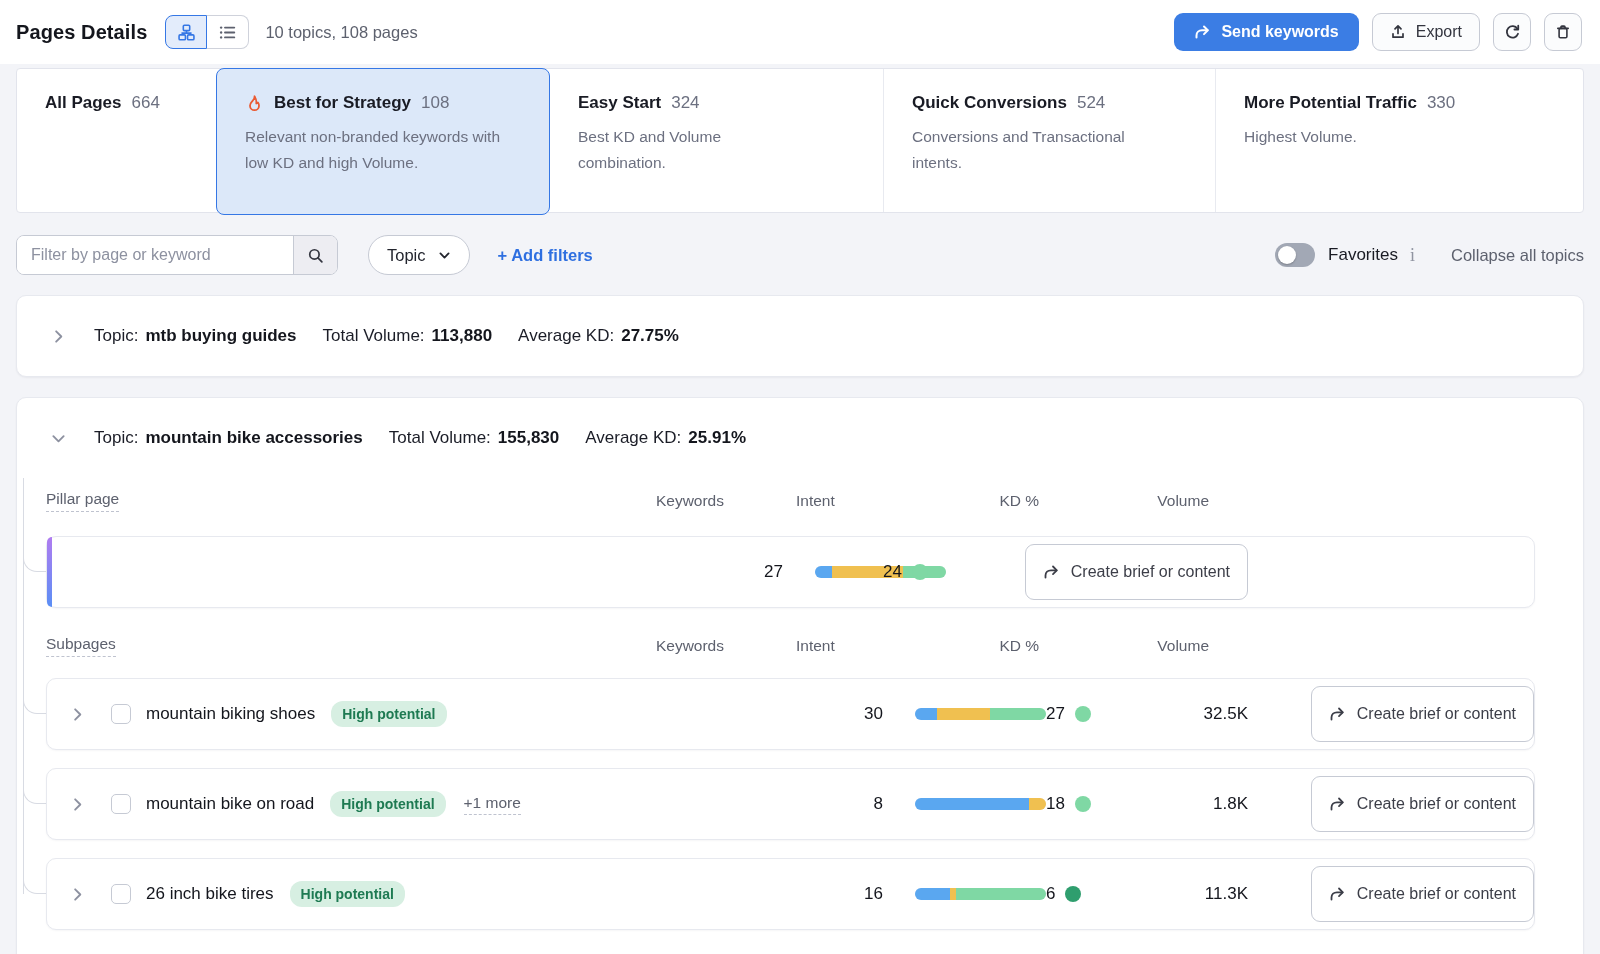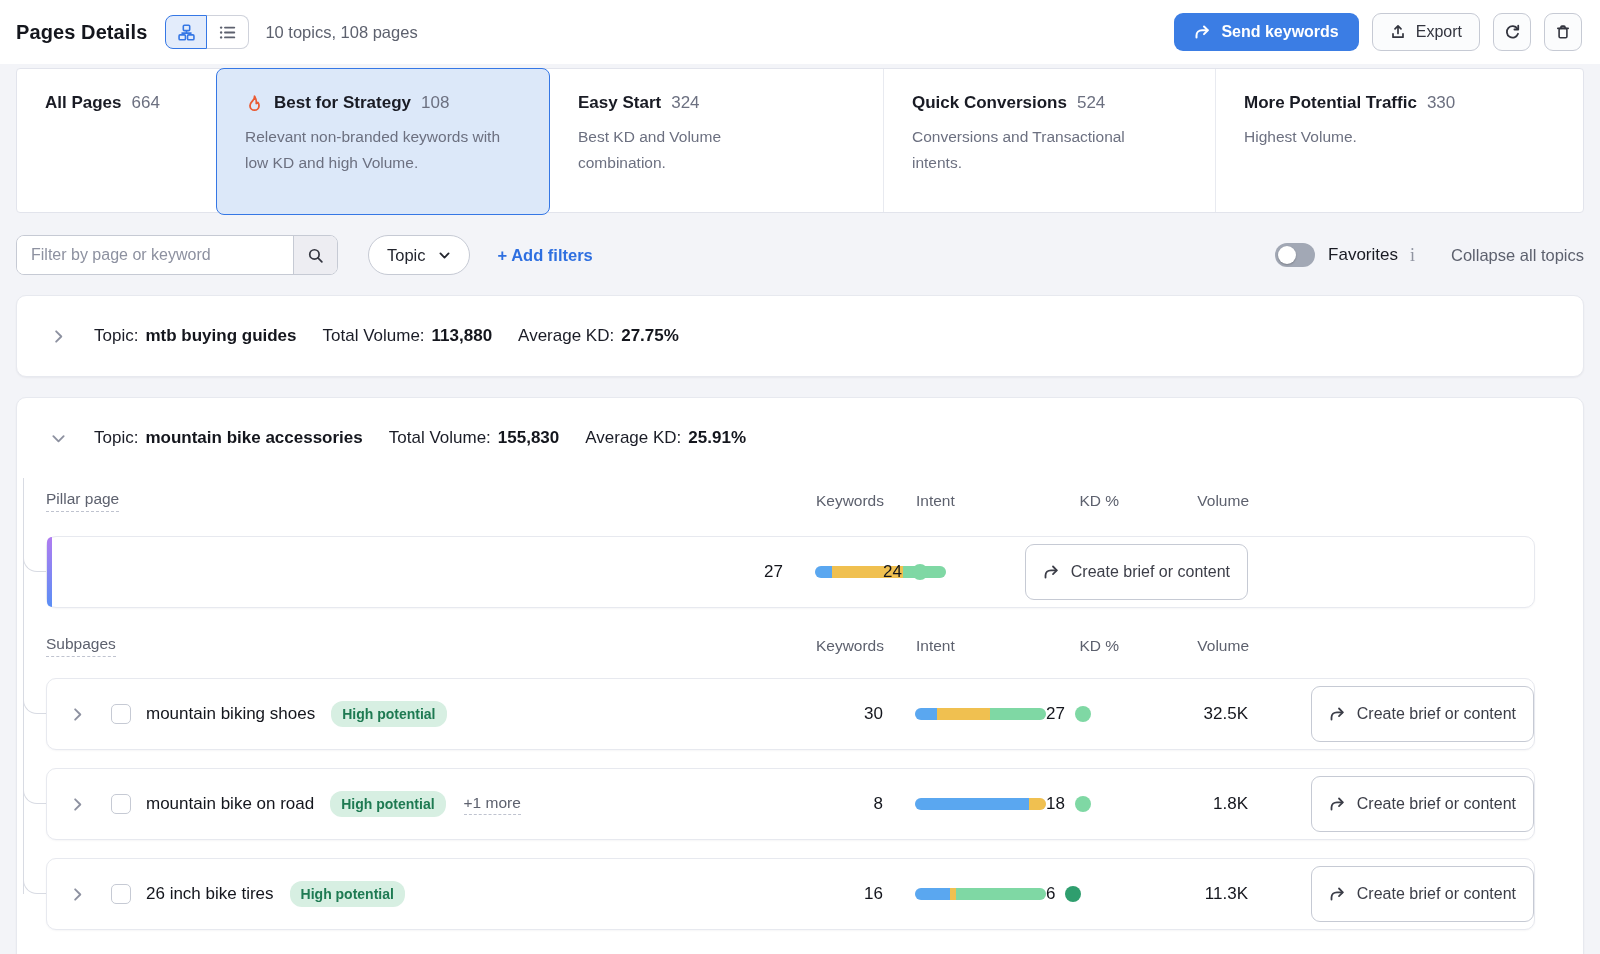--- a/index.html
+++ b/index.html
@@ -70,21 +70,21 @@
 
   .topic-body{ position:relative; padding:0 48px 0 29px; }
 
   
   .tgrid{ display:grid; grid-template-columns:1fr 100px 163px 72px 130px 286px; align-items:center; }
   .col-head{ font-size:15.5px; color:#5d616e; }
   .ch-keywords{ text-align:right; }
   .ch-intent{ padding-left:32px; text-align:left; }
   .ch-kd{ text-align:right; }
   .ch-volume{ text-align:right; }
-  .section-label-row{ height:45px; }
+  .section-label-row{ height:45px;gap:40px; }
   .section-label-row.sub{ margin-top:22px; height:31px; }
   .dashed-label{ display:inline-block; font-size:15.5px; color:#5d616e; border-bottom:1px dashed #bfc3cf; padding-bottom:3px; }
 
   .row-card{ position:relative; background:#fff; border:1px solid #e7e9ef; border-radius:10px; box-shadow:0 1px 2px rgba(24,28,45,.04); height:72px; }
   .row-card.pillar{ margin-top:13px; }
   .row-card.sub0{ margin-top:17px; }
   .row-card.subn{ margin-top:18px; }
   .grad-bar{ position:absolute; left:0; top:0; bottom:0; width:5px; border-radius:10px 0 0 10px; background:linear-gradient(180deg,#b07cf0,#5a8ef5); }
   .name-cell{ display:flex; align-items:center; padding-left:23px; }
   .row-chev{ cursor:pointer; }

